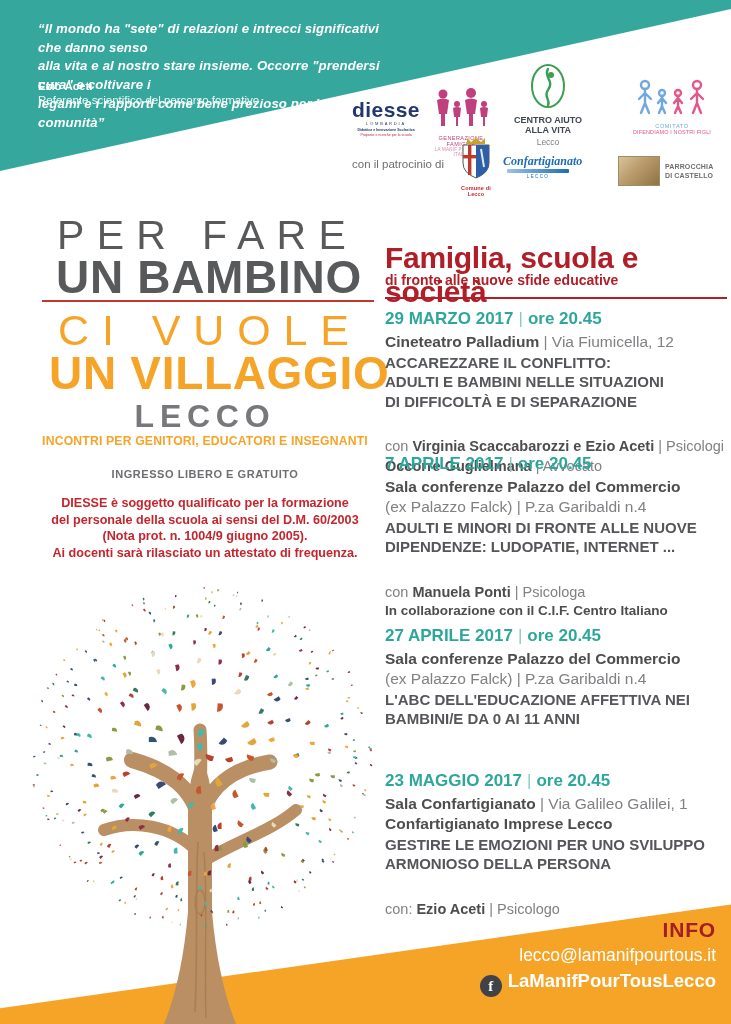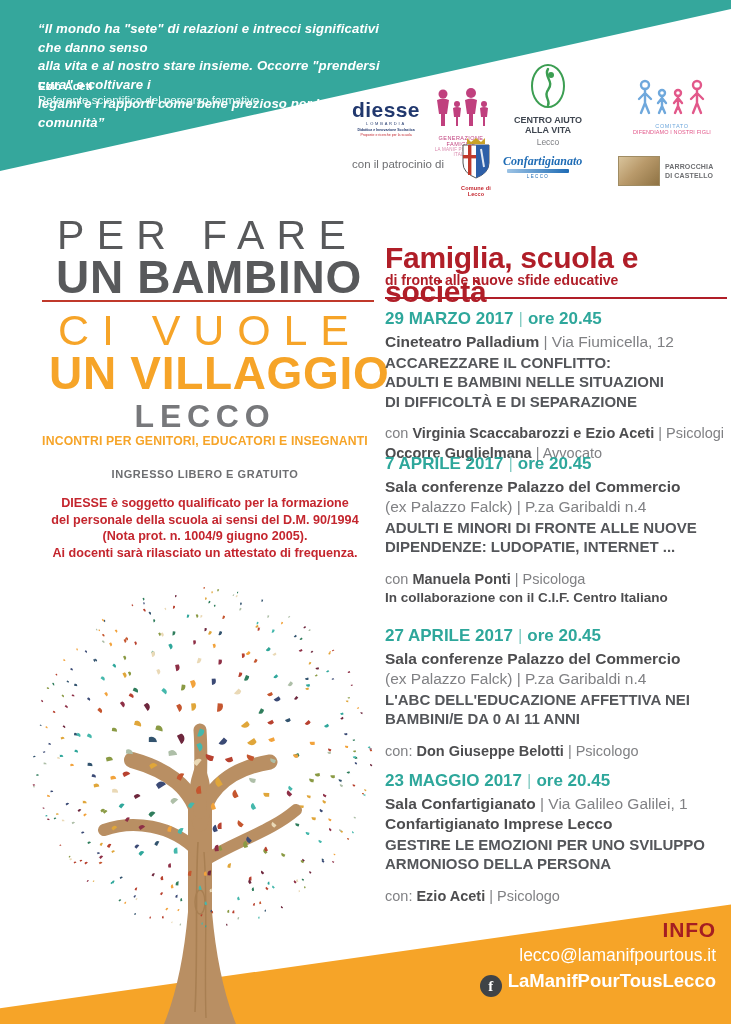--- a/index.html
+++ b/index.html
@@ -69,21 +69,21 @@
   .r-h2{ position:absolute; left:385px; top:272px; width:342px; font-size:14px; font-weight:bold; color:#b01e28;}
   .r-rule{ position:absolute; left:385px; top:297px; width:342px; height:2px; background:#b01e28;}
 
   .event{ position:absolute; left:385px; width:345px; }
   .ev-date{ font-size:17px; font-weight:bold; color:#2ea79b; margin-bottom:3px;}
   .ev-date .pipe{ font-weight:normal; color:#86ccc4; padding:0 5px;}
   .ev-venue{ font-size:15.5px; line-height:1.28; }
   .ev-venue .vb{ font-weight:bold; color:#4d4d4f;}
   .ev-venue .vr{ color:#808184;}
   .ev-title{ font-size:15px; font-weight:bold; color:#54565a; line-height:1.3; margin-top:1px;}
-  .ev-speakers{ margin-top:13px; font-size:14.5px; line-height:1.35; color:#808184;}
+  .ev-speakers{ margin-top:26px; font-size:14.5px; line-height:1.35; color:#808184;}
   .ev-speakers b{ color:#4d4d4f;}
   .ev-note{ font-size:13.5px; font-weight:bold; color:#4d4d4f; line-height:1.3;}
 
   
   .orange-wedge{
     position:absolute; left:0; top:880px; width:731px; height:144px;
     background:#f6a428;
     clip-path:polygon(0 89%, 100% 17%, 100% 100%, 0 100%);
   }
   .info-block{ position:absolute; left:400px; top:918px; width:316px; text-align:right; z-index:6;}
@@ -203,21 +203,21 @@
   <div class="t-thin-gray">PER FARE</div>
   <div class="t-bold-gray">UN BAMBINO</div>
   <div class="red-rule"></div>
   <div class="t-thin-orange">CI VUOLE</div>
   <div class="t-bold-orange">UN VILLAGGIO</div>
   <div class="t-city">LECCO</div>
   <div class="t-sub">INCONTRI PER GENITORI, EDUCATORI E INSEGNANTI</div>
   <div class="t-free">INGRESSO LIBERO E GRATUITO</div>
   <div class="t-note">
     <div>DIESSE è soggetto qualificato per la formazione</div>
-    <div>del personale della scuola ai sensi del D.M. 90/1994</div>
+    <div>del personale della scuola ai sensi del D.M. 60/2003</div>
     <div>(Nota prot. n. 1004/9 giugno 2005).</div>
     <div>Ai docenti sarà rilasciato un attestato di frequenza.</div>
   </div>
 
   <div class="r-h1">Famiglia, scuola e società</div>
   <div class="r-h2">di fronte alle nuove sfide educative</div>
   <div class="r-rule"></div>
 
   <div class="event" style="top:309px;">
     <div class="ev-date"><span>29 MARZO 2017</span><span class="pipe">|</span><span>ore 20.45</span></div>
@@ -253,23 +253,20 @@
 
   <div class="event" style="top:626px;">
     <div class="ev-date"><span>27 APRILE 2017</span><span class="pipe">|</span><span>ore 20.45</span></div>
     <div class="ev-venue">
       <div><span class="vb">Sala conferenze Palazzo del Commercio</span></div>
       <div><span class="vr">(ex Palazzo Falck) | P.za Garibaldi n.4</span></div>
     </div>
     <div class="ev-title">
       <div>L'ABC DELL'EDUCAZIONE AFFETTIVA NEI</div>
       <div>BAMBINI/E DA 0 AI 11 ANNI</div>
-    </div>
-    <div class="ev-speakers">
-      <div><span>con: </span><b>Don Giuseppe Belotti</b><span> | Psicologo</span></div>
     </div>
   </div>
 
   <div class="event" style="top:771px;">
     <div class="ev-date"><span>23 MAGGIO 2017</span><span class="pipe">|</span><span>ore 20.45</span></div>
     <div class="ev-venue">
       <div><span class="vb">Sala Confartigianato</span><span class="vr"> | Via Galileo Galilei, 1</span></div>
       <div><span class="vb">Confartigianato Imprese Lecco</span></div>
     </div>
     <div class="ev-title">

